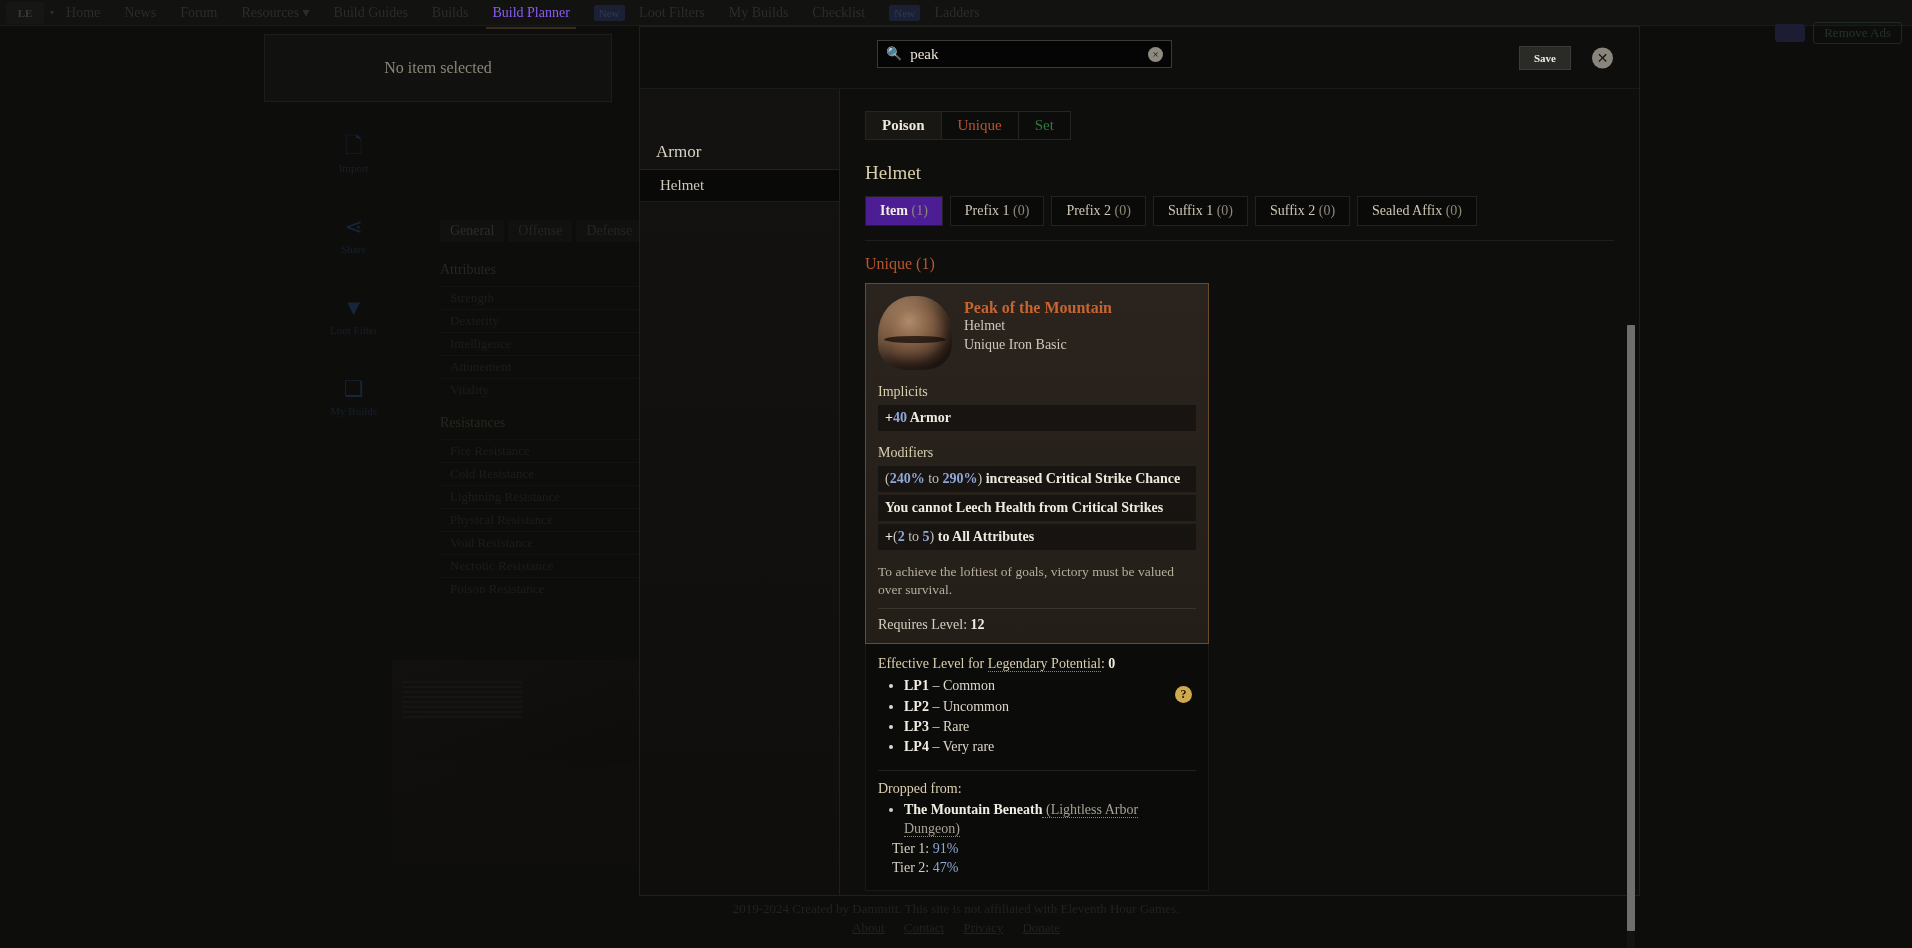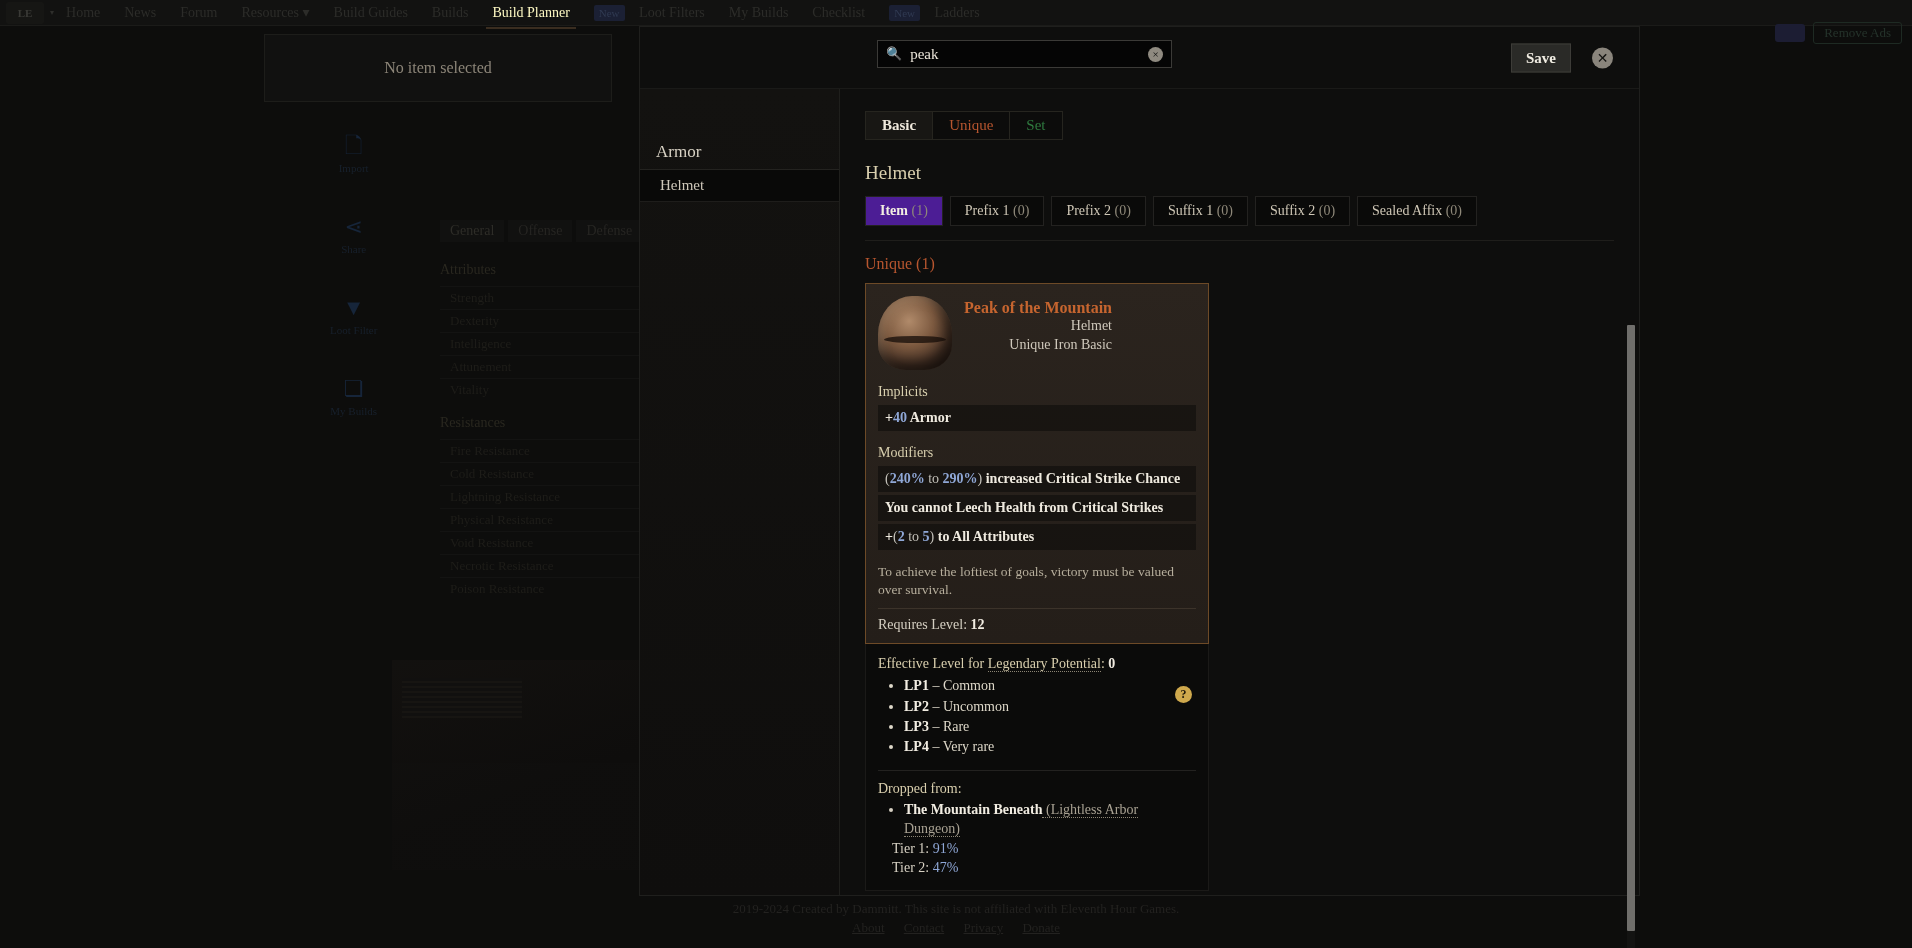--- a/index.html
+++ b/index.html
@@ -25,21 +25,21 @@
     width: 38px; height: 22px; margin-left: 6px;
     display: flex; align-items: center; justify-content: center;
     color: #3a3a36; font-size: 11px; font-weight: bold;
     background: #161614; border-radius: 2px;
   }
   .topnav .caret { color: #2e2e2b; font-size: 8px; margin-left: 6px; }
   .nav-item {
     color: #2c2c29; font-size: 14px; padding: 4px 12px;
     white-space: nowrap; position: relative;
   }
-  .nav-item.active { color: #fef9c3; }
+  .nav-item.active { color: #8b5cf6; }
   .nav-item.active::after {
     content: ""; position: absolute; left: 6px; right: 6px; bottom: -4px;
     height: 2px; background: #3a2d20;
   }
   .nav-badge {
     background: #1b2034; color: #303a52; font-size: 11px;
     padding: 2px 5px; border-radius: 2px; margin-right: 11px;
   }
   .nav-right { margin-left: auto; display: flex; align-items: center; gap: 8px; padding-right: 10px; margin-top: 40px; }
   .discord-chip { width: 30px; height: 18px; background: #1c1d33; border-radius: 3px; }
@@ -119,21 +119,21 @@
     font-family: "Liberation Serif", serif;
   }
   .search-clear {
     width: 15px; height: 15px; border-radius: 50%;
     background: #8f8a80; color: #121210; font-size: 11px; line-height: 15px;
     text-align: center; cursor: pointer;
   }
   .save-btn {
     position: absolute; right: 68px; top: 50%; transform: translateY(-50%);
     background: #2a2a27; border: 1px solid #3d3c38;
-    color: #f0ece2; font-size: 15px; font-weight: bold;
+    color: #f0ece2; font-size: 11px; font-weight: bold;
     padding: 5px 14px; cursor: pointer;
     font-family: "Liberation Serif", serif;
   }
   .modal-close {
     position: absolute; right: 26px; top: 50%; transform: translateY(-50%);
     width: 21px; height: 21px; border-radius: 50%;
     background: #8a857c; color: #121210;
     font-size: 14px; line-height: 21px; text-align: center; cursor: pointer;
   }
 
@@ -190,21 +190,21 @@
     flex: 1; min-height: 0; overflow: hidden;
     padding-top: 14px; padding-right: 18px; position: relative;
   }
   .unique-head { color: #b8562f; font-size: 16px; margin-bottom: 10px; }
 
   .item-card {
     width: 344px; border: 1px solid #6d4a27;
     background: linear-gradient(180deg,#2b241e,#241e19);
     padding: 12px 12px 10px;
   }
-  .item-top { display: flex; gap: 12px; text-align: right; }
+  .item-top { display: flex; gap: 12px; }
   .item-icon {
     width: 74px; height: 74px; flex: none;
     background: radial-gradient(circle at 42% 34%, #b08a6a 0%, #7d5a40 38%, #4a3427 68%, #2a1d16 100%);
     border-radius: 46% 46% 38% 38% / 52% 52% 34% 34%;
     box-shadow: inset -6px -8px 14px rgba(0,0,0,.6), inset 5px 5px 10px rgba(220,195,165,.22);
     position: relative;
   }
   .item-icon::after {
     content: ""; position: absolute; left: 8%; right: 8%; top: 54%; height: 10%;
     background: rgba(20,12,8,.75); border-radius: 50%;
@@ -371,21 +371,21 @@
   <div class="modal-body">
 
     <div class="cat-pane">
       <div class="cat-group">Armor</div>
       <div class="cat-item selected">Helmet</div>
     </div>
 
     <div class="content-pane">
 
       <div class="rarity-tabs">
-        <div class="rarity-tab basic">Basic</div>
+        <div class="rarity-tab basic">Poison</div>
         <div class="rarity-tab unique">Unique</div>
         <div class="rarity-tab set">Set</div>
       </div>
 
       <div class="slot-title">Helmet</div>
 
       <div class="affix-tabs">
         <div class="affix-tab active">
           <span>Item</span>
           <span class="cnt">(1)</span>

